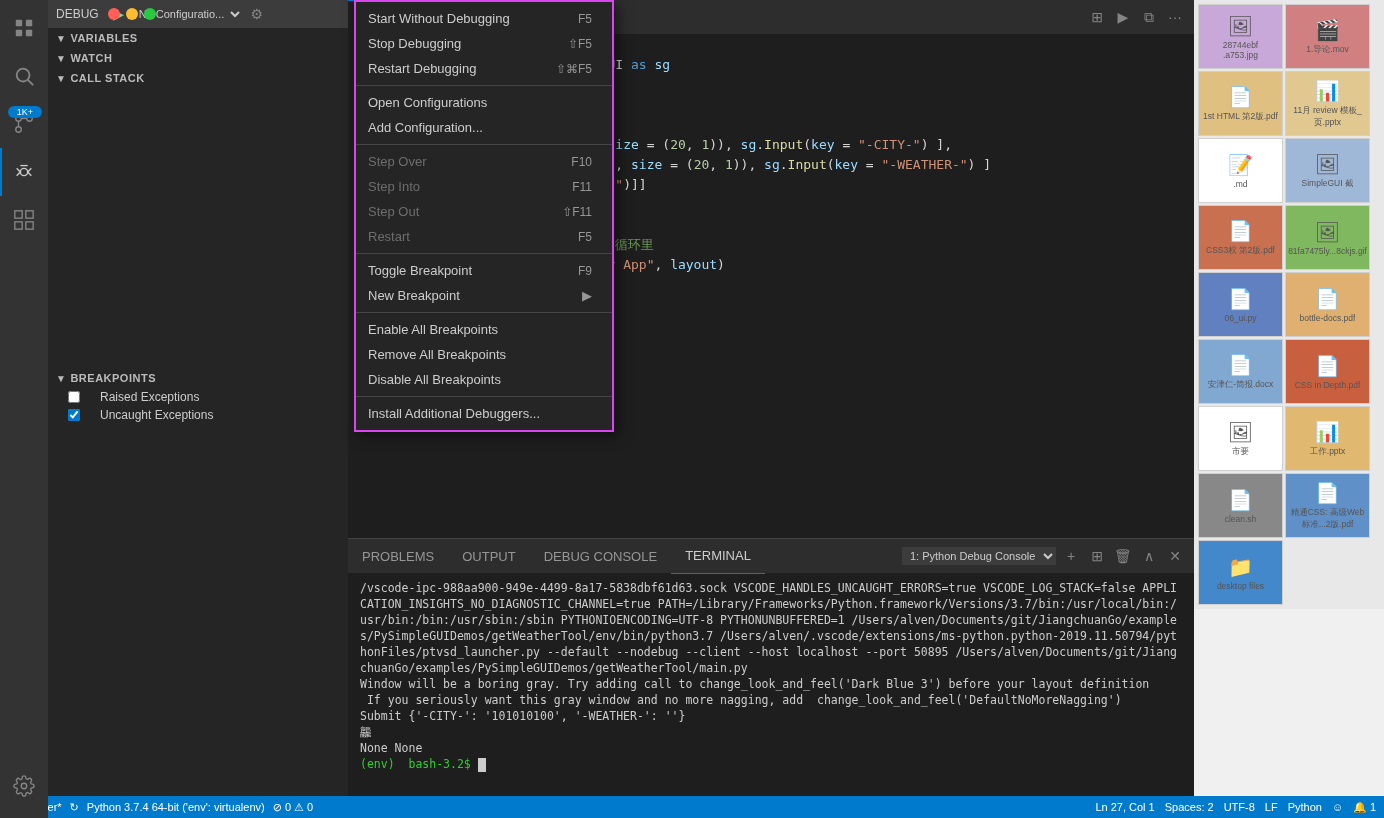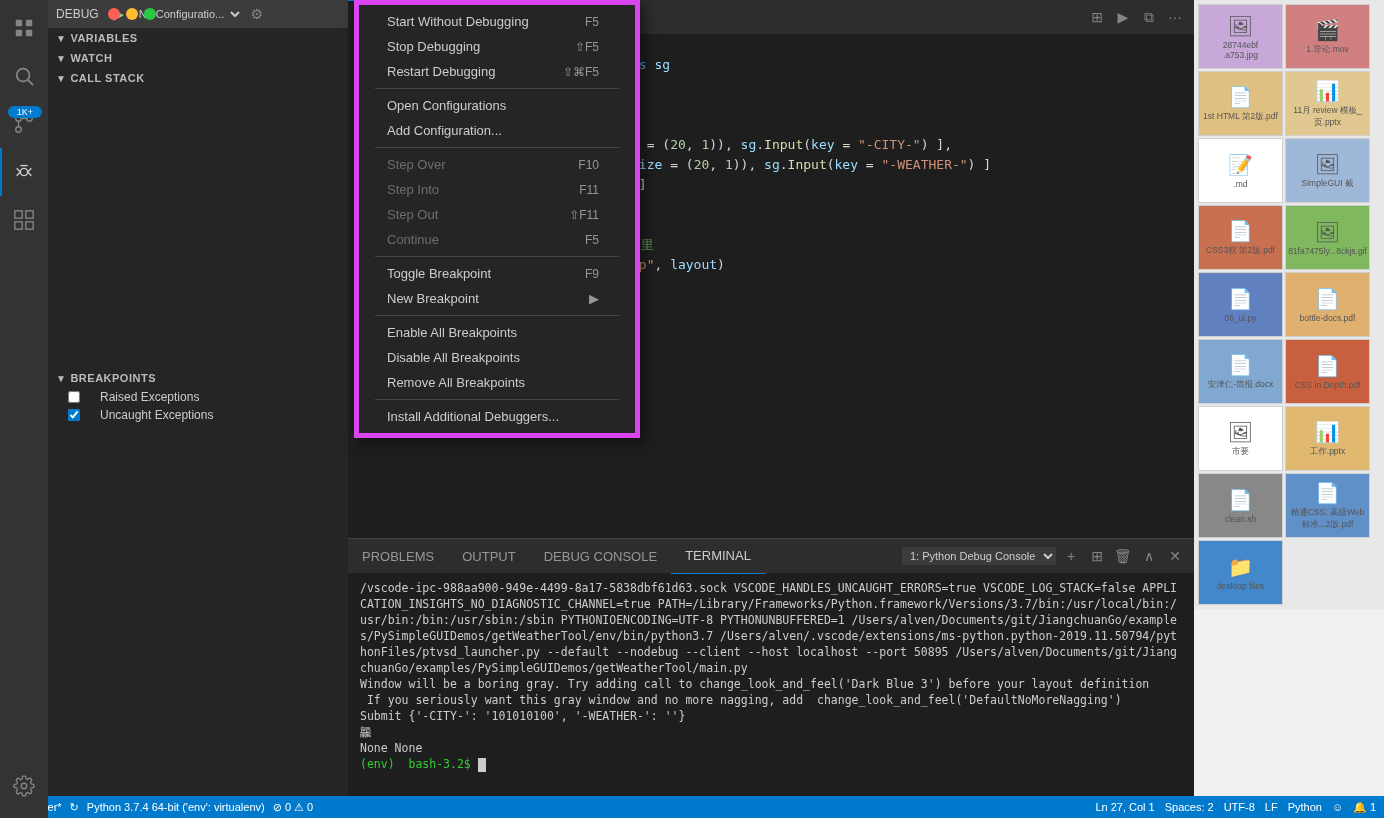--- a/index.html
+++ b/index.html
@@ -342,26 +342,26 @@
     .status-left { display: flex; align-items: center; gap: 8px; }
     .status-right { margin-left: auto; display: flex; align-items: center; gap: 10px; }
     .status-item { display: flex; align-items: center; gap: 3px; cursor: pointer; }
 
     
     .context-menu {
       position: absolute;
       top: 0;
       left: 354px;
       background: #252526;
-      border: 5px solid #d946ef;
+      border: 2px solid #d946ef;
       box-shadow: 4px 4px 12px rgba(0,0,0,0.5);
       min-width: 260px;
       z-index: 100;
       font-size: 13px;
-      padding: 4px 16px;
+      padding: 4px 0;
     }
     .menu-item {
       display: flex;
       align-items: center;
       justify-content: space-between;
       padding: 5px 20px 5px 12px;
       color: #cccccc;
       cursor: pointer;
       gap: 40px;
     }
@@ -752,45 +752,45 @@
   </div>
   <div class="menu-item disabled">
     <span class="label">Step Into</span>
     <span class="shortcut">F11</span>
   </div>
   <div class="menu-item disabled">
     <span class="label">Step Out</span>
     <span class="shortcut">⇧F11</span>
   </div>
   <div class="menu-item disabled">
-    <span class="label">Continue</span>
+    <span class="label">Restart</span>
     <span class="shortcut">F5</span>
   </div>
   <div class="menu-separator"></div>
   <div class="menu-item">
     <span class="label">Toggle Breakpoint</span>
     <span class="shortcut">F9</span>
   </div>
   <div class="menu-item">
     <span class="label">New Breakpoint</span>
     <span class="arrow">▶</span>
   </div>
   <div class="menu-separator"></div>
   <div class="menu-item">
     <span class="label">Enable All Breakpoints</span>
     <span class="shortcut"></span>
   </div>
   <div class="menu-item">
+    <span class="label">Remove All Breakpoints</span>
+    <span class="shortcut"></span>
+  </div>
+  <div class="menu-item">
     <span class="label">Disable All Breakpoints</span>
     <span class="shortcut"></span>
   </div>
-  <div class="menu-item">
-    <span class="label">Remove All Breakpoints</span>
-    <span class="shortcut"></span>
-  </div>
   <div class="menu-separator"></div>
   <div class="menu-item">
     <span class="label">Install Additional Debuggers...</span>
     <span class="shortcut"></span>
   </div>
 </div>
 
 <div class="status-bar" style="position:absolute; bottom:0; left:0; right:0;">
   <div class="status-left">
     <div class="status-item">

